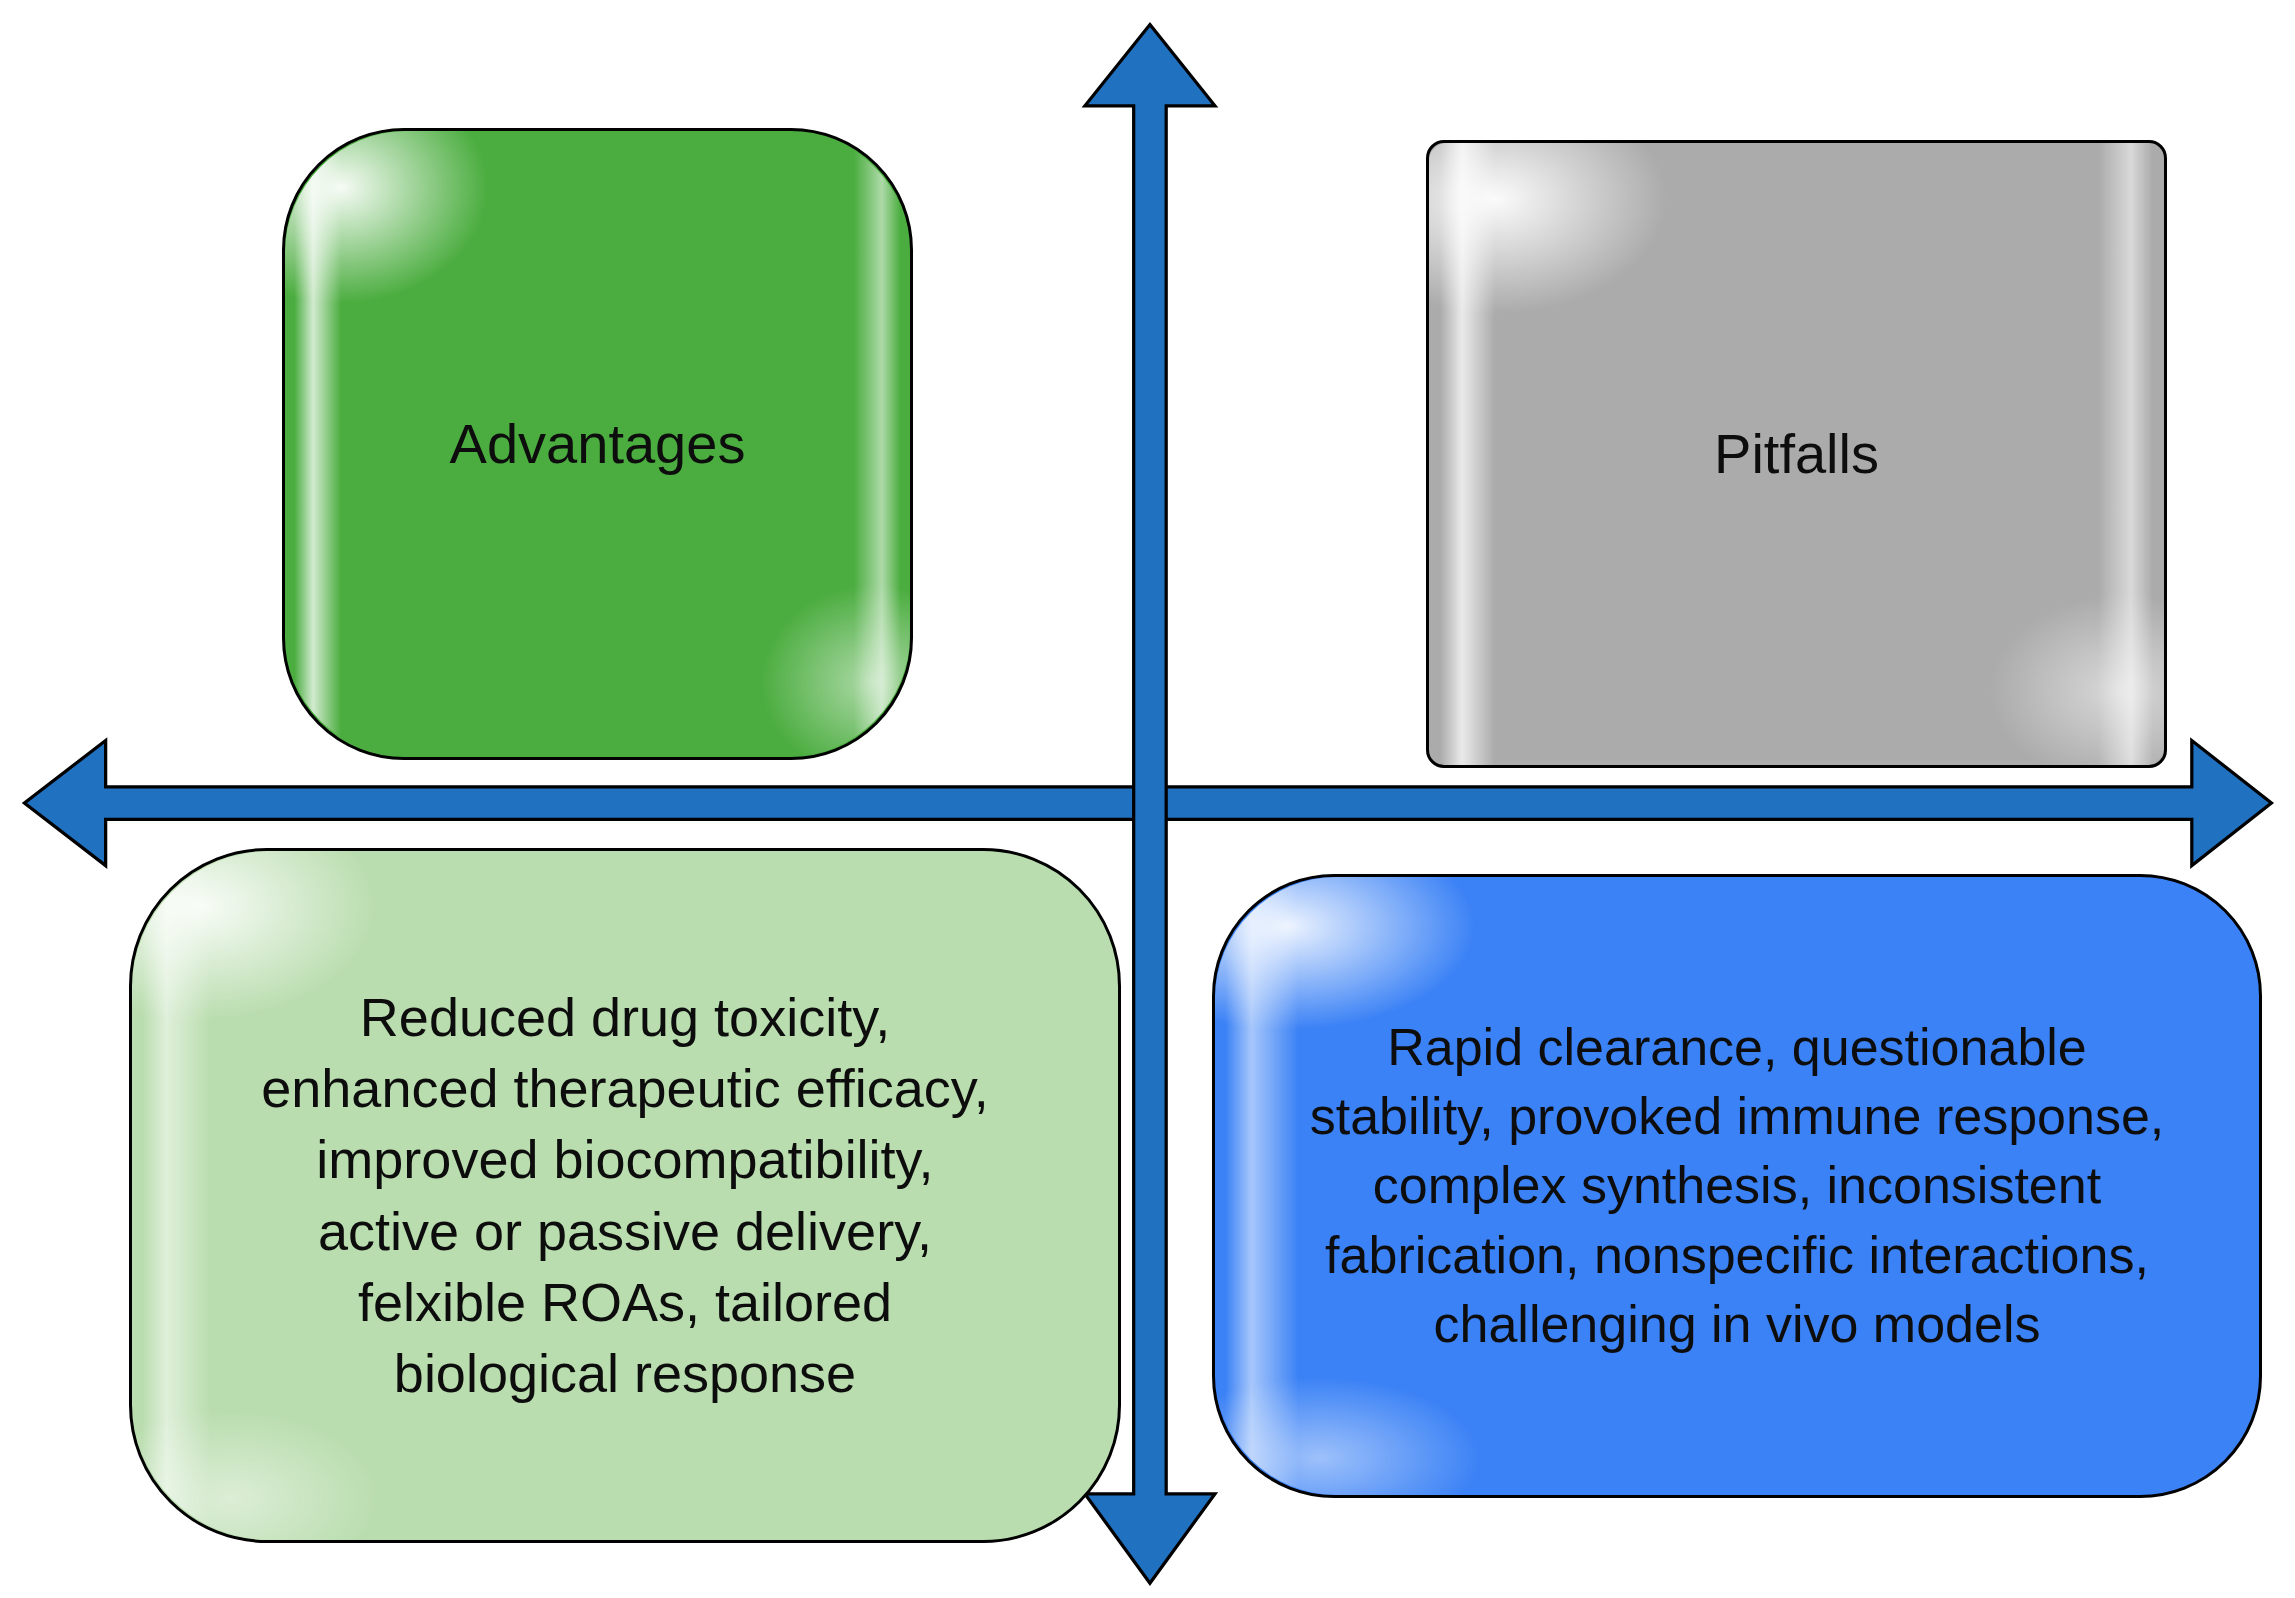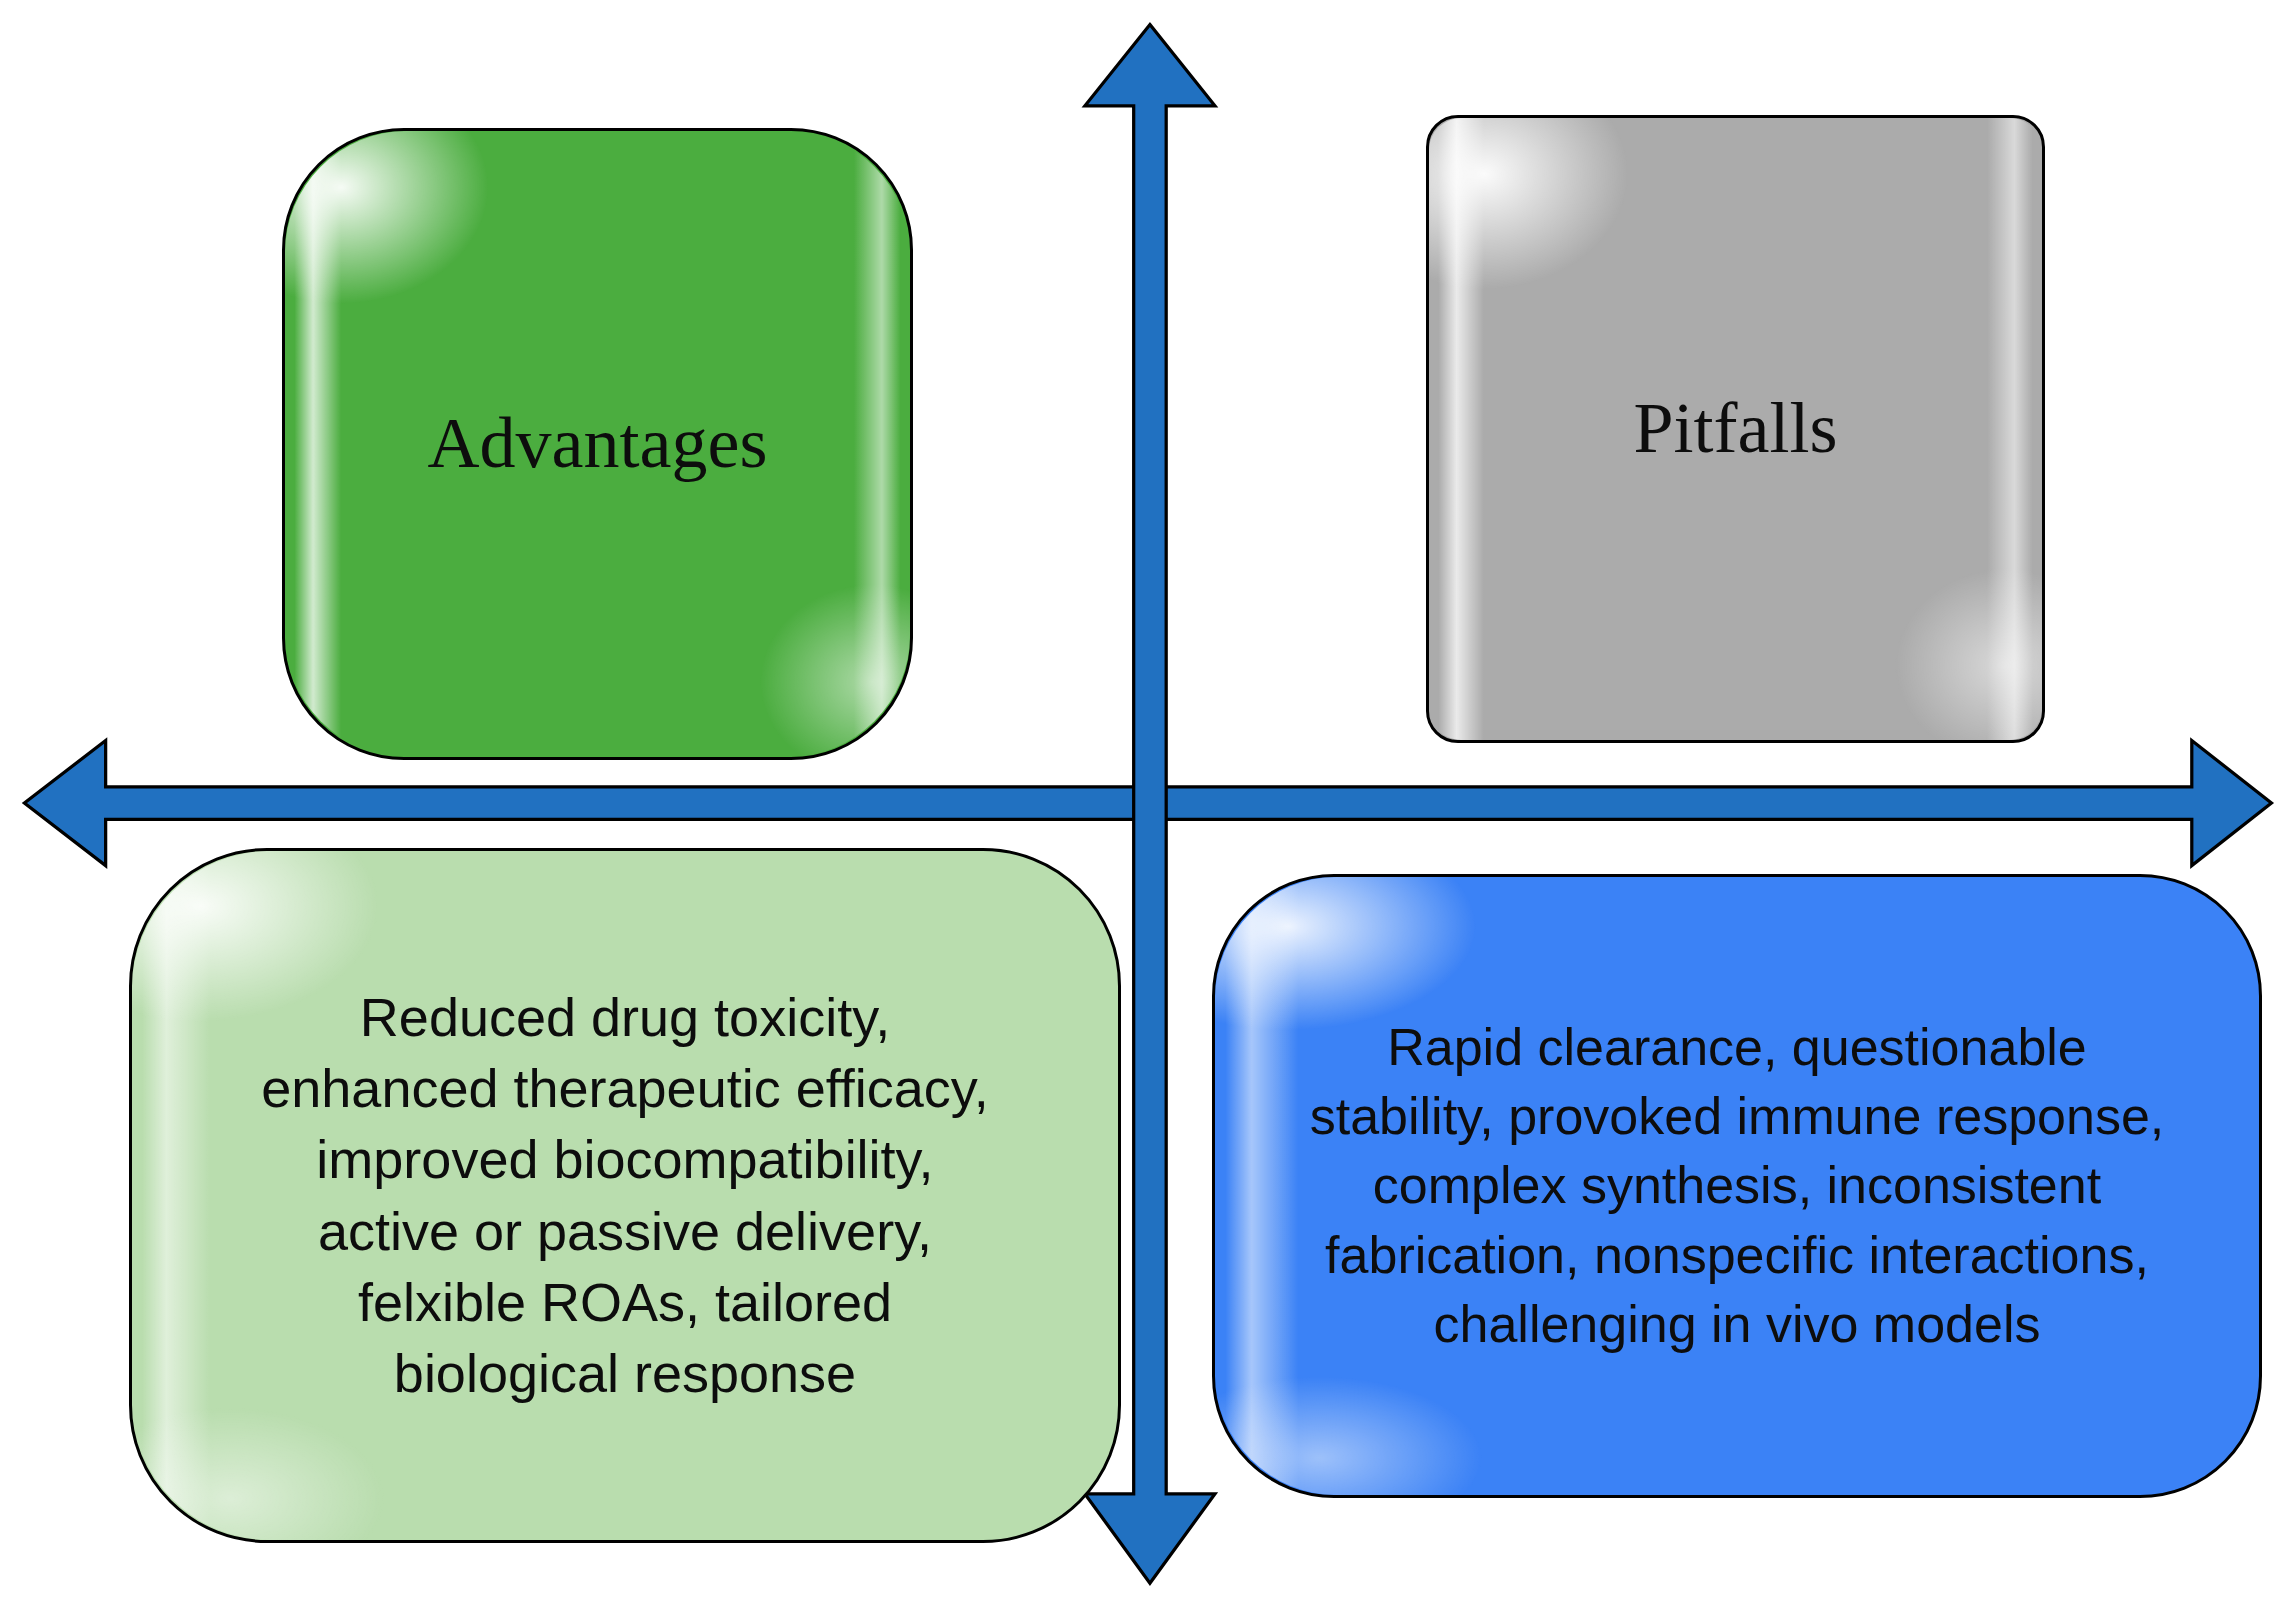--- a/index.html
+++ b/index.html
@@ -62,40 +62,39 @@
       radial-gradient(30% 28% at 7% 8%, rgba(255,255,255,0.9), rgba(255,255,255,0) 60%),
       radial-gradient(26% 22% at 10% 94%, rgba(255,255,255,0.5), rgba(255,255,255,0) 60%),
       linear-gradient(to right, rgba(255,255,255,0.0) 1%, rgba(255,255,255,0.55) 3.5%, rgba(255,255,255,0) 8%);
   }
   .box-advantages {
     left: 282px; top: 128px;
     width: 631px; height: 632px;
     border-radius: 122px;
   }
   .box-pitfalls {
-    left: 1426px; top: 115px;
-    width: 619px; height: 628px;
-    border-radius: 32px;
+    left: 1426px; top: 140px;
+    width: 741px; height: 628px;
+    border-radius: 18px;
   }
   .box-advantages-detail {
     left: 81px; top: 848px;
     width: 992px; height: 695px;
     border-radius: 138px;
   }
   .box-pitfalls-detail {
     left: 1212px; top: 874px;
     width: 1050px; height: 624px;
     border-radius: 122px;
   }
   .quad-label {
     position: relative;
     z-index: 3;
-    font-size: 72px;
+    font-size: 56px;
     line-height: 1.1;
-    font-family: Liberation Serif, serif;
   }
   .quad-text {
     position: relative;
     z-index: 3;
     white-space: pre-line;
     font-size: 54px;
     line-height: 1.32;
   }
   .box-pitfalls-detail .quad-text {
     font-size: 52px;

